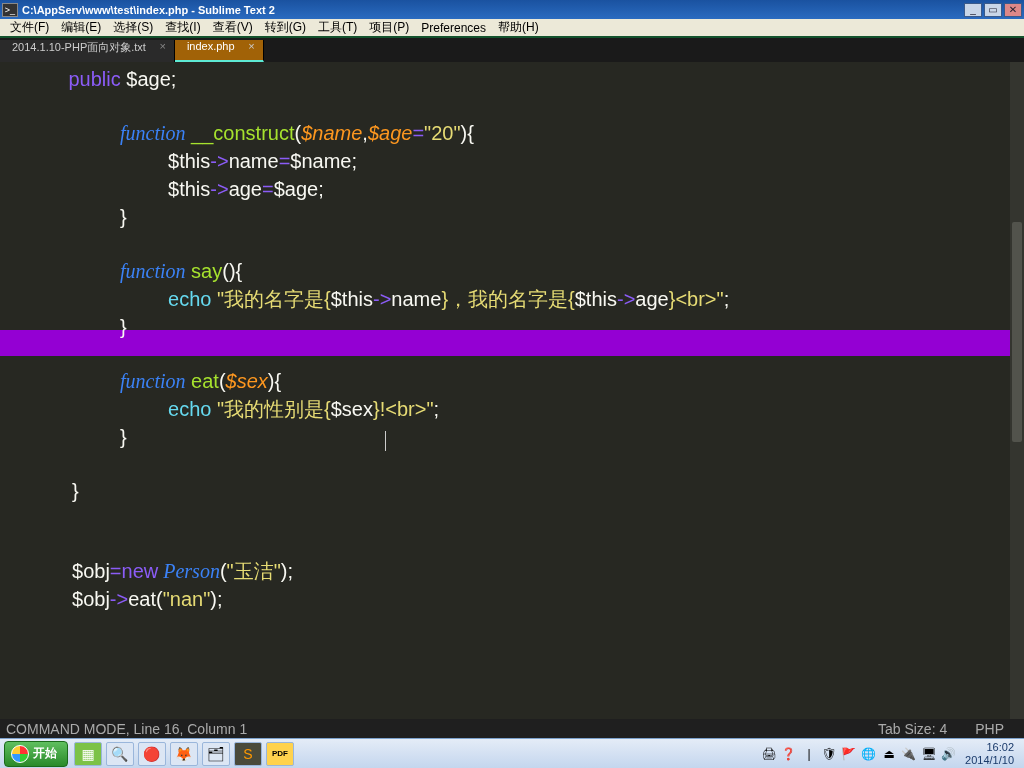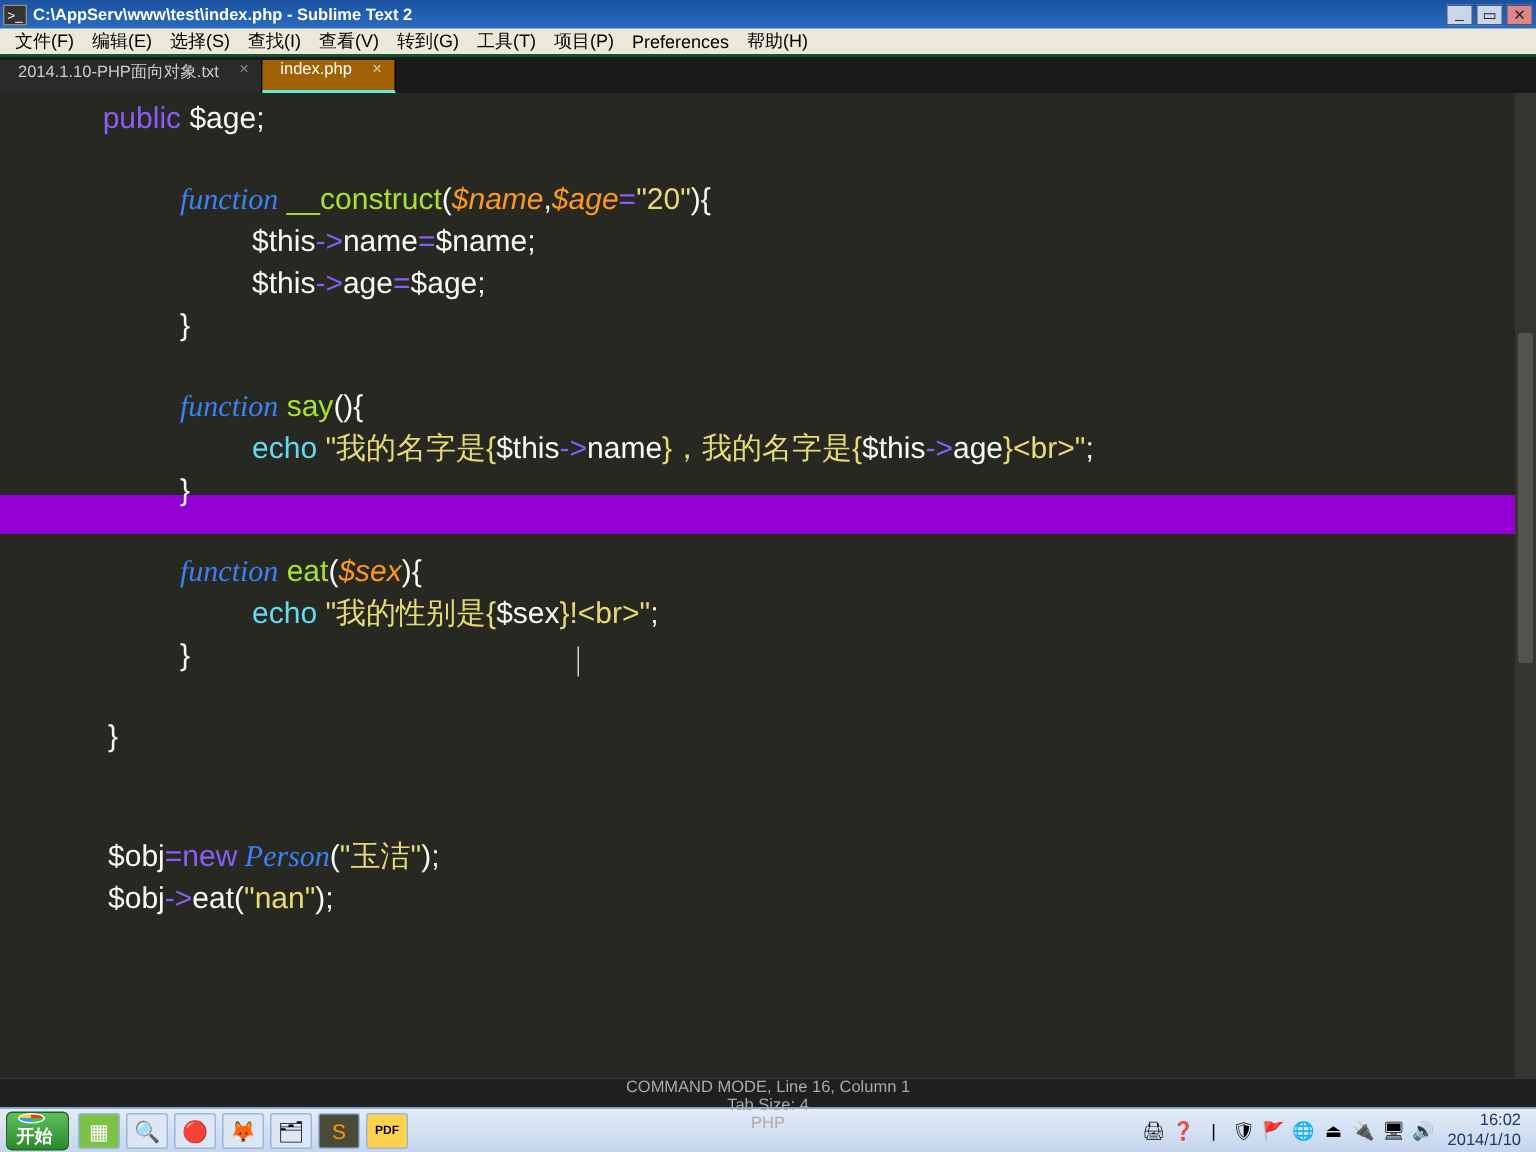--- a/index.html
+++ b/index.html
@@ -32,27 +32,27 @@
 .kw-storage { color: #3b82f6; font-style: italic; font-family: Liberation Serif, serif; }
 .kw-red { color: #8b5cf6; }
 .kw-green { color: #a6e22e; }
 .kw-orange { color: #fd971f; font-style: italic; }
 .kw-yellow { color: #e6db74; }
 .kw-white { color: #f8f8f2; }
 .kw-cyan { color: #66d9ef; }
 
 .text-cursor { display: inline-block; width: 1px; height: 20px; background: #ccc; vertical-align: middle; position: absolute; left: 385px; top: 369px; }
 
-.status-bar { height: 19px; background: #1f1f1f; color: #aaa; display: flex; align-items: center; font-size: 11px; padding: 0 6px; flex-direction: column; }
+.status-bar { height: 19px; background: #1f1f1f; color: #aaa; display: flex; align-items: center; font-size: 14px; padding: 0 6px; }
 .status-bar .status-left { flex: 0 0 auto; }
 .status-bar .spacer { flex: 1; }
 .status-bar .status-item { padding: 0 14px; cursor: pointer; }
 
 .taskbar { height: 30px; background: linear-gradient(#e4ecf7, #c4d6ee); display: flex; align-items: center; border-top: 1px solid #7da2ce; }
-.start-btn { height: 26px; padding: 0 10px 0 6px; margin: 0 4px; background: linear-gradient(#5fbf5f, #2a8a2a); color: #fff; border-radius: 4px; display: flex; align-items: center; font-size: 12px; font-weight: bold; cursor: pointer; border: 1px solid #1a6a1a; flex-direction: column; }
+.start-btn { height: 26px; padding: 0 10px 0 6px; margin: 0 4px; background: linear-gradient(#5fbf5f, #2a8a2a); color: #fff; border-radius: 4px; display: flex; align-items: center; font-size: 12px; font-weight: bold; cursor: pointer; border: 1px solid #1a6a1a; }
 .start-btn .orb { width: 18px; height: 18px; border-radius: 50%; margin-right: 4px; background: conic-gradient(#f33 0 90deg, #3c3 90deg 180deg, #39f 180deg 270deg, #fc3 270deg 360deg); border:1px solid #fff; }
 .task-icon { width: 28px; height: 24px; margin: 0 2px; background: #dce6f4; border: 1px solid #9ab6db; border-radius: 2px; display: flex; align-items: center; justify-content: center; font-size: 14px; cursor: pointer; }
 .tray { margin-left: auto; display: flex; align-items: center; padding: 0 4px; }
 .tray-icon { width: 16px; height: 16px; margin: 0 2px; display: flex; align-items: center; justify-content: center; font-size: 12px; cursor: pointer; }
 .clock { text-align: right; padding: 0 6px; font-size: 11px; line-height: 13px; color: #1a3a6a; }
 </style>
 </head>
 <body>
 
 <div class="title-bar">

